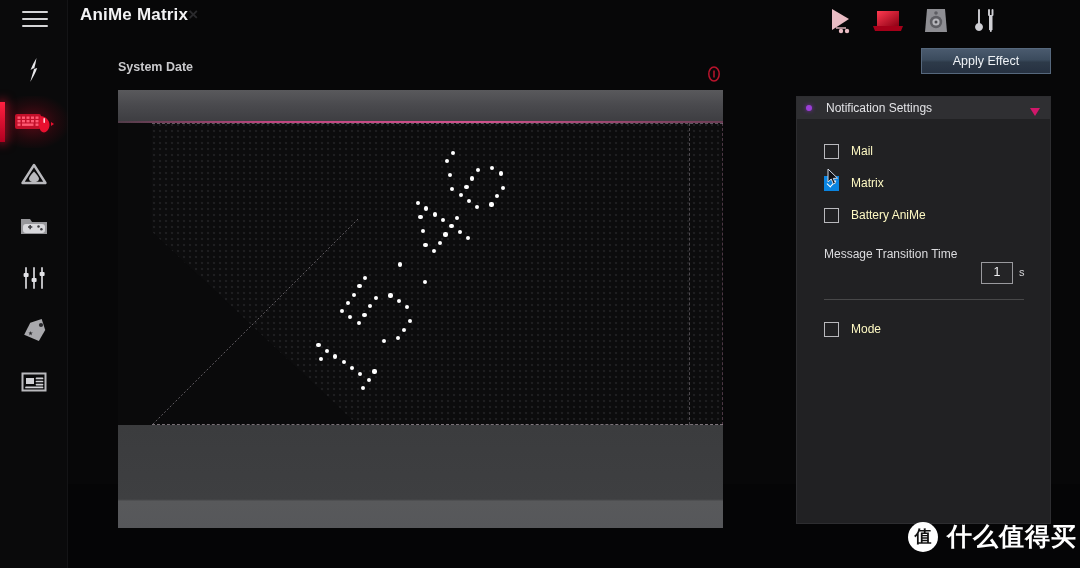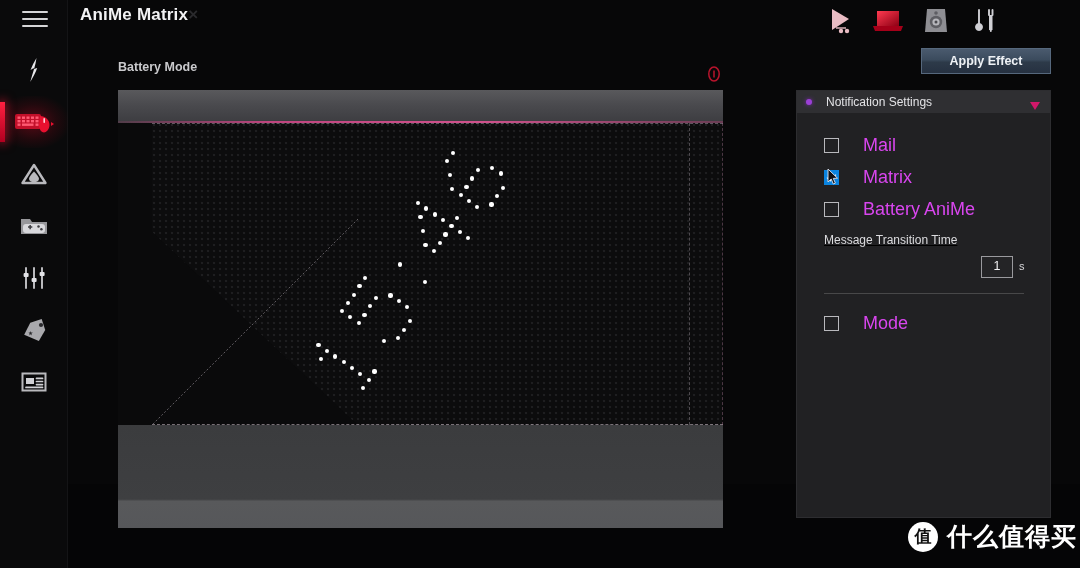--- a/index.html
+++ b/index.html
@@ -55,21 +55,20 @@
              display:flex; align-items:center; justify-content:center; cursor:pointer; }
 
   
   #apply-effect {
     position: absolute; left: 921px; top: 48px; width: 130px; height: 26px;
     background: linear-gradient(180deg,#4a5a6e 0%, #3b4b5d 45%, #2d3a49 55%, #263141 100%);
     border: 1px solid #56687d;
     color: #eef1f5; font-size: 12.5px;
     display: flex; align-items: center; justify-content: center;
     cursor: pointer;
-    font-weight: bold;
   }
 
   
   #system-mode-label {
     position: absolute; left: 118px; top: 60px;
     font-size: 12.5px; font-weight: bold; color: #c9c9cc;
   }
   #info-icon {
     position: absolute; left: 706px; top: 66px;
     width: 16px; height: 16px; cursor: pointer;
@@ -129,21 +128,21 @@
   
   #clock {
     position: absolute; left: 0; top: 0; width: 605px; height: 335px;
     pointer-events: none;
   }
   .mcell { position: absolute; width: 4.2px; height: 4.2px; border-radius: 50%;
            background: #ffffff; }
 
   
   #rightpanel {
-    position: absolute; left: 796px; top: 90px; width: 255px; height: 428px;
+    position: absolute; left: 796px; top: 96px; width: 255px; height: 428px;
     background: #212123; border: 1px solid #2d2d30;
   }
   #rp-header {
     position: relative; height: 22px; background: #2f2f32;
     display: flex; align-items: center;
   }
   #rp-dot {
     position:absolute; left: 9px; top: 8px; width: 6px; height: 6px;
     border-radius: 50%; background: #9b3fd6; box-shadow: 0 0 4px #7a2cb0;
   }
@@ -154,25 +153,25 @@
   .cbrow { display: flex; align-items: center; height: 32px; padding-left: 27px; cursor: pointer; }
   .cbox {
     width: 15px; height: 15px; border: 1.5px solid #b9b9bd; background: transparent;
     position: relative; flex: 0 0 auto;
   }
   .cbox.checked { background: #0a84e0; border-color: #0a84e0; }
   .cbox.checked::after {
     content:''; position:absolute; left: 4px; top: 1px; width: 4px; height: 8px;
     border: solid #fff; border-width: 0 1.8px 1.8px 0; transform: rotate(43deg);
   }
-  .cblabel { margin-left: 24px; font-size: 18px; color: #d946ef; }
+  .cblabel { margin-left: 12px; font-size: 12px; color: #fef9c3; }
 
   #mtt-row {
     display: flex; align-items: center; height: 30px;
-    padding-left: 27px;  text-decoration: underline;
+    padding-left: 27px; margin-top: 8px;
   }
   #mtt-label { font-size: 12px; color: #dcdcdf; }
   #mtt-input {
     position: absolute; left: 184px; top: 143px; width: 32px; height: 22px;
     border: 1.5px solid #9a9a9e; background: #242426; color: #f0f0f2;
     font-size: 12.5px; text-align: center; line-height: 19px;
     font-family: "Liberation Sans", sans-serif;
   }
   #mtt-unit { position: absolute; left: 222px; top: 147px; font-size: 11px; color: #d6d6d9; }
   #rp-divider {
@@ -355,21 +354,21 @@
           <line x1="21.5" y1="4" x2="21.5" y2="9"></line>
           <path d="M18 9 L 21.5 9 L 21.5 24 L 18 24 Z" fill="#cfcfd4" stroke="none"></path>
           <line x1="19.8" y1="12" x2="19.8" y2="25"></line>
         </g>
       </svg>
     </div>
   </div>
 
   <div id="apply-effect">Apply Effect</div>
 
-  <div id="system-mode-label">Battery Mode</div>
+  <div id="system-mode-label">System Date</div>
   <div id="info-icon">
     <svg width="16" height="16" viewBox="0 0 16 16">
       <ellipse cx="8" cy="8" rx="5.2" ry="7" fill="none" stroke="#b8142c" stroke-width="1.5"></ellipse>
       <line x1="8" y1="4.5" x2="8" y2="11.5" stroke="#b8142c" stroke-width="1.5"></line>
     </svg>
   </div>
 
   <div id="preview">
     <div id="lid-top"></div>
     <div id="panel">

